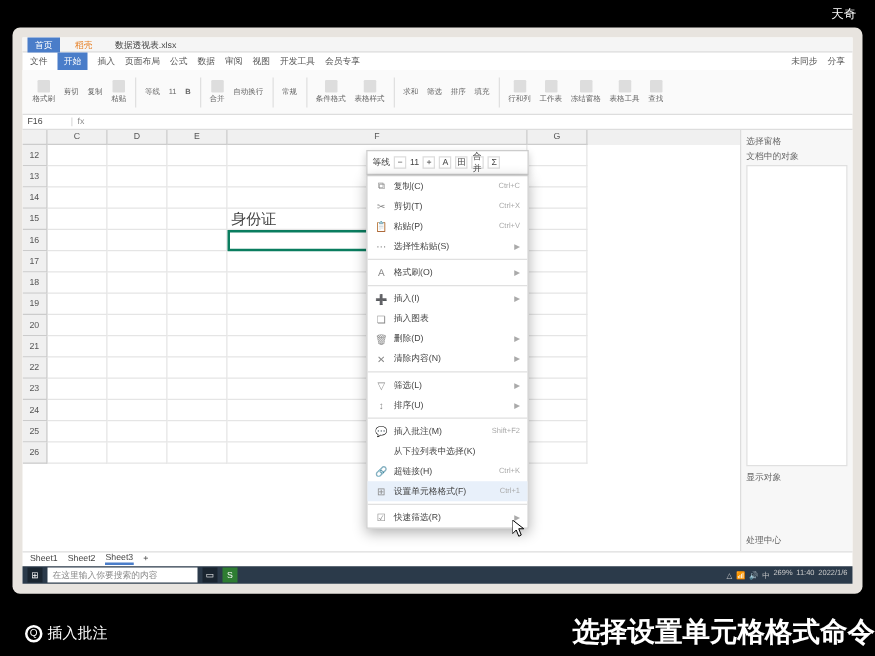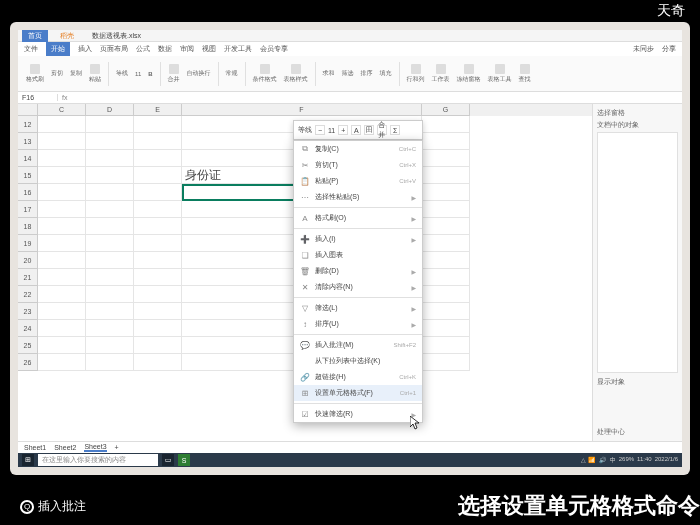--- a/index.html
+++ b/index.html
@@ -1,17 +1,17 @@
 <!DOCTYPE html>
 <html><head>
 <meta charset="utf-8">
 <style>
 * { margin: 0; padding: 0; box-sizing: border-box; font-family: "Microsoft YaHei", sans-serif; }
 body { width: 700px; height: 525px; background: #000; overflow: hidden; position: relative; }
-.topbar { position: absolute; top: 0; right: 15px; height: 22px; color: #fff; font-size: 14px; display: flex; align-items: center; }
+.topbar { position: absolute; top: 0; right: 15px; height: 22px; color: #fff; font-size: 10px; display: flex; align-items: center; }
 .monitor { position: absolute; top: 22px; left: 10px; right: 10px; bottom: 50px; background: #e8e4df; border-radius: 6px; padding: 8px; }
 .screen { width: 100%; height: 100%; background: #fff; display: flex; flex-direction: column; font-size: 8px; color: #444; position: relative; }
 .titlebar { height: 12px; display: flex; align-items: center; background: #f5f5f5; border-bottom: 1px solid #ddd; padding: 0 4px; gap: 6px; }
 .tab { padding: 1px 6px; font-size: 7px; }
 .tab.blue { background: #4a7dc9; color: #fff; }
 .tab.orange { color: #e67e22; }
 .menubar { height: 14px; display: flex; align-items: center; gap: 8px; padding: 0 6px; font-size: 7px; color: #555; }
 .menubar span.active { background: #4a7dc9; color: #fff; padding: 2px 5px; }
 .ribbon { height: 36px; background: #fafafa; border-bottom: 1px solid #ddd; display: flex; align-items: center; padding: 0 6px; gap: 3px; font-size: 6px; color: #666; }
 .ribbon-item { padding: 1px 2px; display: flex; flex-direction: column; align-items: center; gap: 1px; }

